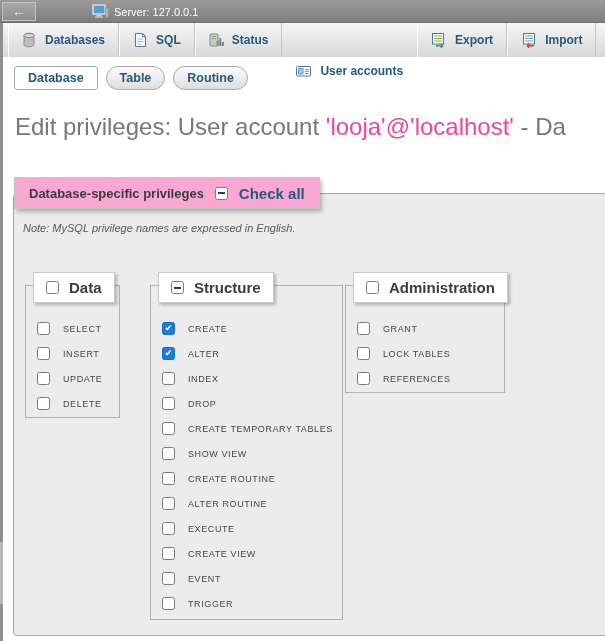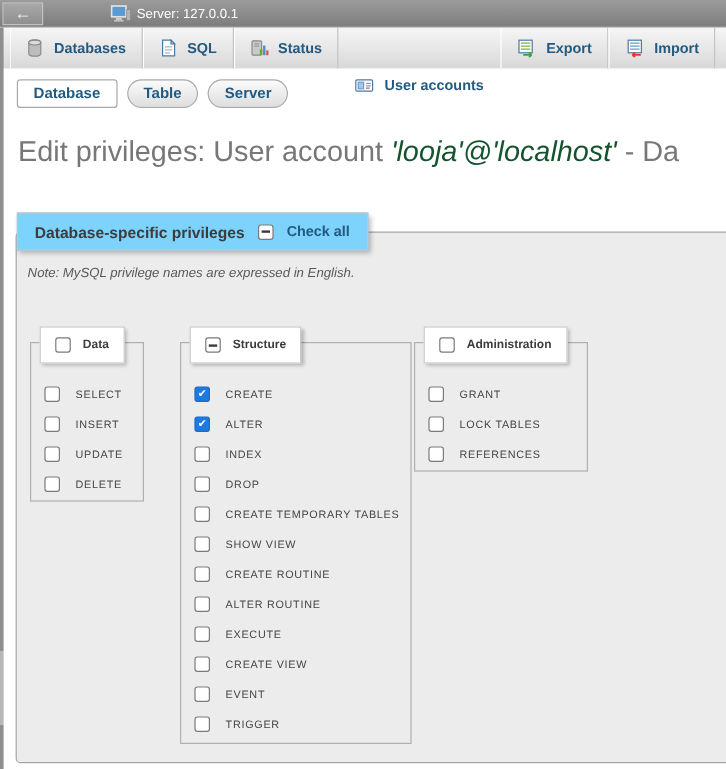--- a/index.html
+++ b/index.html
@@ -55,52 +55,52 @@
     border:1px solid #aaaaaa; border-radius:12px;
     background:linear-gradient(#fbfbfb,#dedede);
   }
   .subnav-btn.active { border-radius:3px; background:#ffffff; }
 
   
   .page-title {
     position:absolute; top:113px; left:15px; width:700px;
     font-size:24px; color:#777777; white-space:nowrap;
   }
-  .page-title .account { color:#14532d; font-style:italic; }
+  .page-title .account { color:#ec4899; }
 
   
   .outer-fieldset {
     position:absolute; top:193px; left:13px; width:602px; height:443px;
     background:#ececec; border:1px solid #a5a5a5; border-radius:4px;
   }
   .outer-legend {
     position:absolute; top:177px; left:14px; height:32px; z-index:2;
-    background:#7dd3fc; border:1px solid #c5c5c5;
+    background:#f9a8d4; border:1px solid #c5c5c5;
     box-shadow:2px 3px 4px rgba(0,0,0,.25);
     display:flex; align-items:center; gap:11px; padding:0 14px;
     white-space:nowrap;
   }
   .outer-legend .panel-title { font-size:13px; font-weight:bold; color:#3c3c3c; }
-  .outer-legend .check-all-label { font-size:12px; font-weight:bold; color:#235a81; cursor:pointer; }
+  .outer-legend .check-all-label { font-size:15px; font-weight:bold; color:#235a81; cursor:pointer; }
   .note {
     position:absolute; top:222px; left:23px;
     font-size:11px; font-style:italic; color:#585858;
   }
 
   
   .group { position:absolute; background:#ececec; border:1px solid #b0b0b0; }
   #group-data           { left:25px;  top:285px; width:95px;  height:133px; }
   #group-structure      { left:150px; top:285px; width:193px; height:335px; }
-  #group-administration { left:345px; top:285px; width:145px; height:108px; }
+  #group-administration { left:345px; top:285px; width:160px; height:108px; }
   .group-legend {
     position:absolute; top:-14px; left:7px; height:31px;
     background:#ffffff; border:1px solid #c9c9c9;
     box-shadow:2px 2px 3px rgba(0,0,0,.25);
     display:flex; align-items:center; gap:10px; padding:0 12px;
-    font-size:10px; font-weight:bold; color:#3c3c3c; white-space:nowrap;
+    font-size:15px; font-weight:bold; color:#3c3c3c; white-space:nowrap;
   }
   .rows { margin-top:30px; }
   .row { height:25px; display:flex; align-items:center; gap:13px; padding-left:11px; }
   .row .priv-label {
     font-family:Liberation Sans, sans-serif; font-size:9px;
     letter-spacing:.6px; color:#444444; white-space:nowrap; cursor:pointer;
   }
 
   
   .cb {
@@ -199,21 +199,21 @@
       </span>
       <span>Import</span>
     </div>
   </div>
 
 <div class="left-edge"></div>
 
 <div class="subnav" id="subnav">
     <div class="subnav-btn active">Database</div>
     <div class="subnav-btn">Table</div>
-    <div class="subnav-btn">Server</div>
+    <div class="subnav-btn">Routine</div>
   </div>
 
 <div class="page-title"><span>Edit privileges: User account </span><span class="account">'looja'@'localhost'</span><span> - Da</span></div>
 
 <div class="outer-fieldset"></div>
 <div class="outer-legend">
   <span class="panel-title">Database-specific privileges</span>
   <span class="cb indeterminate" id="check-all-cb"></span>
   <span class="check-all-label">Check all</span>
 </div>

